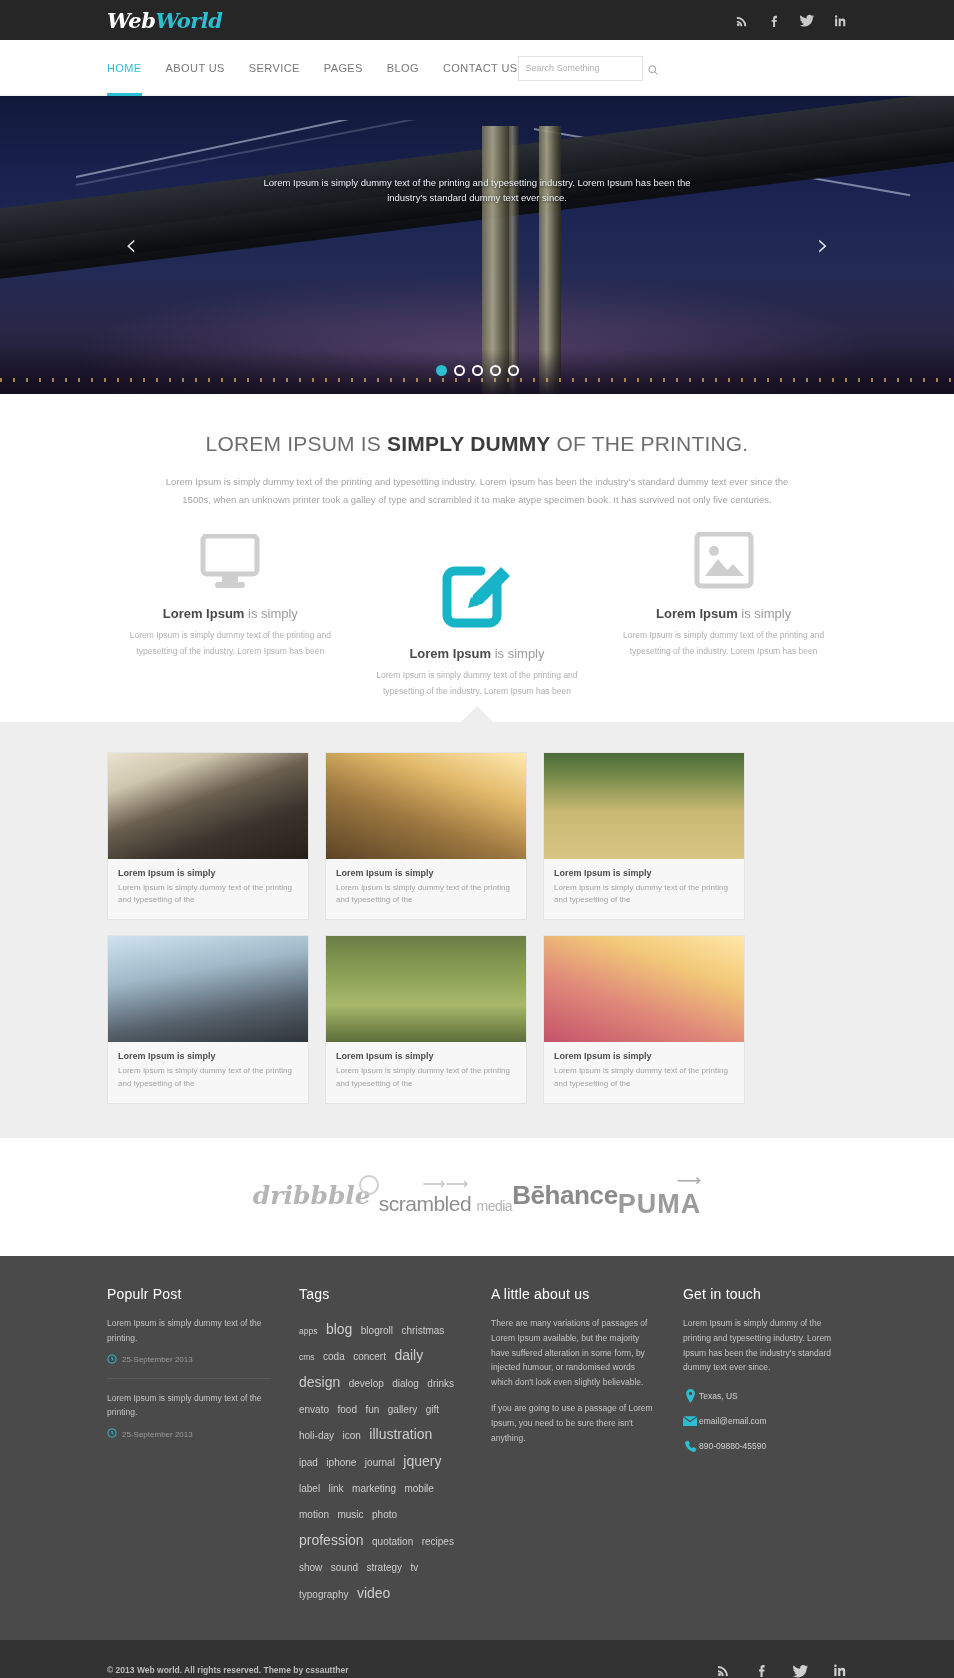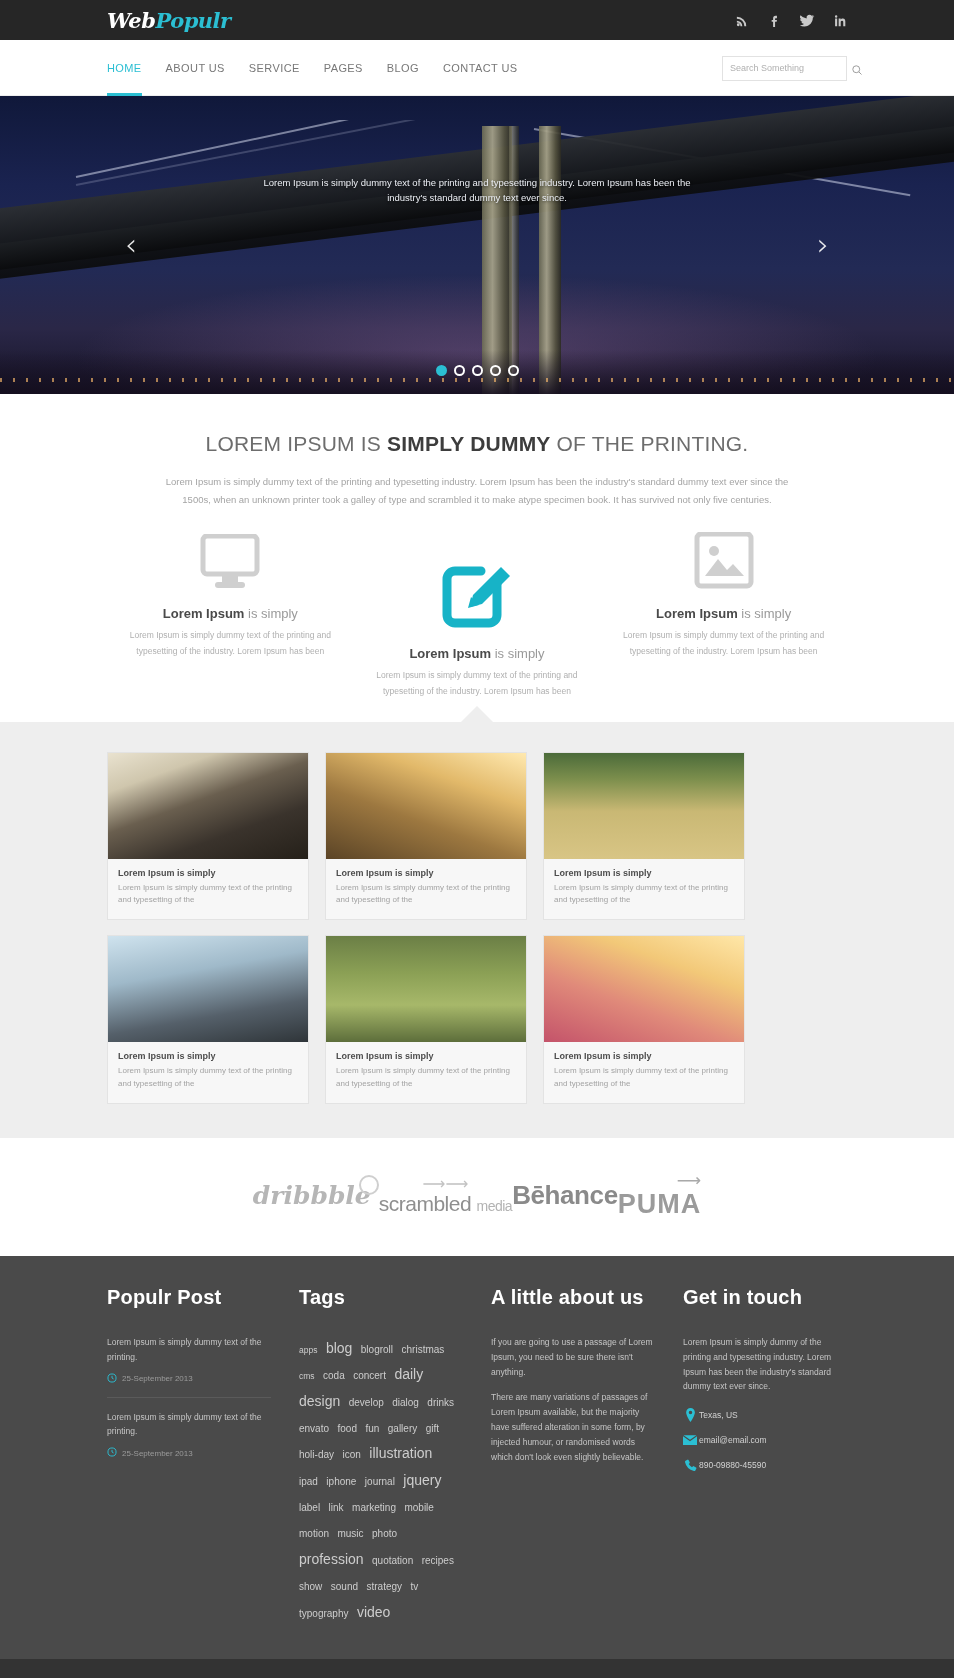--- a/index.html
+++ b/index.html
@@ -16,21 +16,21 @@
   .topbar .container { display:flex; align-items:center; justify-content:space-between; }
   .logo { font-family:"DejaVu Serif", serif; font-style:italic; font-size:21px; font-weight:bold; letter-spacing:-0.5px; }
   .logo .w1 { color:#ffffff; }
   .logo .w2 { color:#2bbfd3; }
   .social-top { display:flex; gap:17px; align-items:center; }
   .social-top .si { color:#b9b9b9; font-size:17px; line-height:1; display:block; }
   .social-top .si svg { display:block; fill:#c9c9c9; }
 
   
   .navbar { height:56px; background:#fff; border-bottom:1px solid #eee; }
-  .navbar .container { display:flex; align-items:center; justify-content:space-between; height:56px; }
+  .navbar .container { display:flex; align-items:center; justify-content:flex-start; height:56px; }
   .menu { display:flex; align-items:center; gap:24px; height:56px; }
   .menu a {
     font-size:11px; letter-spacing:0.4px; color:#777; text-decoration:none;
     text-transform:uppercase; height:56px; display:flex; align-items:center;
     position:relative; font-weight:500;
   }
   .menu a.active { color:#2bbfd3; }
   .menu a.active::after {
     content:""; position:absolute; left:0; right:0; bottom:0; height:3px; background:#2bbfd3;
   }
@@ -157,21 +157,21 @@
   .client.leopards .lz .m { font-size:14px; color:#b3b3b3; }
   .client.leopards .cat { font-size:16px; color:#c2c2c2; line-height:1; }
   .client.behance { font-size:26px; color:#8a8a8a; font-weight:bold; letter-spacing:-0.4px; }
   .client.puma .pz { font-size:27px; font-weight:bold; color:#9b9b9b; letter-spacing:1px; }
   .client.puma .cat { font-size:17px; color:#a9a9a9; line-height:1; text-align:right; }
 
   
   .footer { background:#4a4a4a; color:#cfcfcf; padding:30px 0 34px; }
   .footer .container { display:flex; gap:28px; align-items:flex-start; }
   .fcol { width:25%; }
-  .fcol h4 { color:#fff; font-size:20px; font-weight:700; margin-bottom:26px; letter-spacing:0.2px; }
+  .fcol h4 { color:#fff; font-size:14px; font-weight:400; margin-bottom:14px; letter-spacing:0.2px; }
   .fcol p { font-size:8.5px; line-height:1.75; color:#c5c5c5; }
   .post { padding-bottom:12px; border-bottom:1px solid #5a5a5a; margin-bottom:12px; }
   .post:last-child { border-bottom:0; }
   .post .date { display:flex; align-items:center; gap:5px; margin-top:8px; color:#9b9b9b; font-size:8px; }
   .post .date svg { flex:0 0 10px; }
   .tagcloud { line-height:1.65; color:#cdcdcd; }
   .tagcloud span { display:inline; margin-right:4px; }
   .t-s { font-size:8.5px; }
   .t-m { font-size:10px; }
   .t-xl { font-size:14px; }
@@ -189,21 +189,21 @@
   .social-bot .si svg { display:block; fill:#cfcfcf; }
 </style>
 </head>
 <body>
 
 <div class="wrap">
 
   <div class="topbar">
     <div class="container">
       <div class="logo">
-        <span class="w1">Web</span><span class="w2">Populr</span>
+        <span class="w1">Web</span><span class="w2">World</span>
       </div>
       <div class="social-top">
         <a class="si" href="#">
           <svg width="15" height="15" viewBox="0 0 16 16">
               <path d="M2 12.5a1.5 1.5 0 1 1 3 0 1.5 1.5 0 0 1-3 0zM2 8.2v2a3.8 3.8 0 0 1 3.8 3.8h2A5.8 5.8 0 0 0 2 8.2zM2 4v2a8 8 0 0 1 8 8h2A10 10 0 0 0 2 4z"></path>
             </svg>
         </a>
         <a class="si" href="#">
           <svg width="15" height="15" viewBox="0 0 16 16">
               <path d="M10.6 5.5h-1.5c-.3 0-.5.2-.5.6V7.4h2l-.3 2h-1.7V15H6.5V9.4H5v-2h1.5V5.8C6.5 4.2 7.4 3 9.1 3h1.5v2.5z"></path>
@@ -430,22 +430,22 @@
         </div>
       </div>
 
       <div class="fcol">
         <h4>Tags</h4>
         <div class="tagcloud"><span class="t-s">apps</span> <span class="t-xl">blog</span> <span class="t-m">blogroll</span> <span class="t-m">christmas</span> <span class="t-s">cms</span> <span class="t-m">coda</span> <span class="t-m">concert</span> <span class="t-xl">daily</span> <span class="t-xl">design</span> <span class="t-m">develop</span> <span class="t-m">dialog</span> <span class="t-m">drinks</span> <span class="t-m">envato</span> <span class="t-m">food</span> <span class="t-m">fun</span> <span class="t-m">gallery</span> <span class="t-m">gift</span> <span class="t-m">holi-day</span> <span class="t-m">icon</span> <span class="t-xl">illustration</span> <span class="t-m">ipad</span> <span class="t-m">iphone</span> <span class="t-m">journal</span> <span class="t-xl">jquery</span> <span class="t-m">label</span> <span class="t-m">link</span> <span class="t-m">marketing</span> <span class="t-m">mobile</span> <span class="t-m">motion</span> <span class="t-m">music</span> <span class="t-m">photo</span> <span class="t-xl">profession</span> <span class="t-m">quotation</span> <span class="t-m">recipes</span> <span class="t-m">show</span> <span class="t-m">sound</span> <span class="t-m">strategy</span> <span class="t-m">tv</span> <span class="t-m">typography</span> <span class="t-xl">video</span> </div>
       </div>
 
       <div class="fcol">
         <h4>A little about us</h4>
+        <p class="about-p">There are many variations of passages of Lorem Ipsum available, but the majority have suffered alteration in some form, by injected humour, or randomised words which don't look even slightly believable.</p>
         <p class="about-p">If you are going to use a passage of Lorem Ipsum, you need to be sure there isn't anything.</p>
-        <p class="about-p">There are many variations of passages of Lorem Ipsum available, but the majority have suffered alteration in some form, by injected humour, or randomised words which don't look even slightly believable.</p>
       </div>
 
       <div class="fcol">
         <h4>Get in touch</h4>
         <p>Lorem Ipsum is simply dummy of the printing and typesetting industry. Lorem Ipsum has been the industry's standard dummy text ever since.</p>
         <div class="contact-list">
           <div class="citem">
             <span class="ci">
               <svg width="11" height="14" viewBox="0 0 12 16" fill="#2bbfd3">
                   <path d="M6 0a5 5 0 0 0-5 5c0 3.6 5 11 5 11s5-7.4 5-11a5 5 0 0 0-5-5zm0 7a2 2 0 1 1 0-4 2 2 0 0 1 0 4z"></path>

